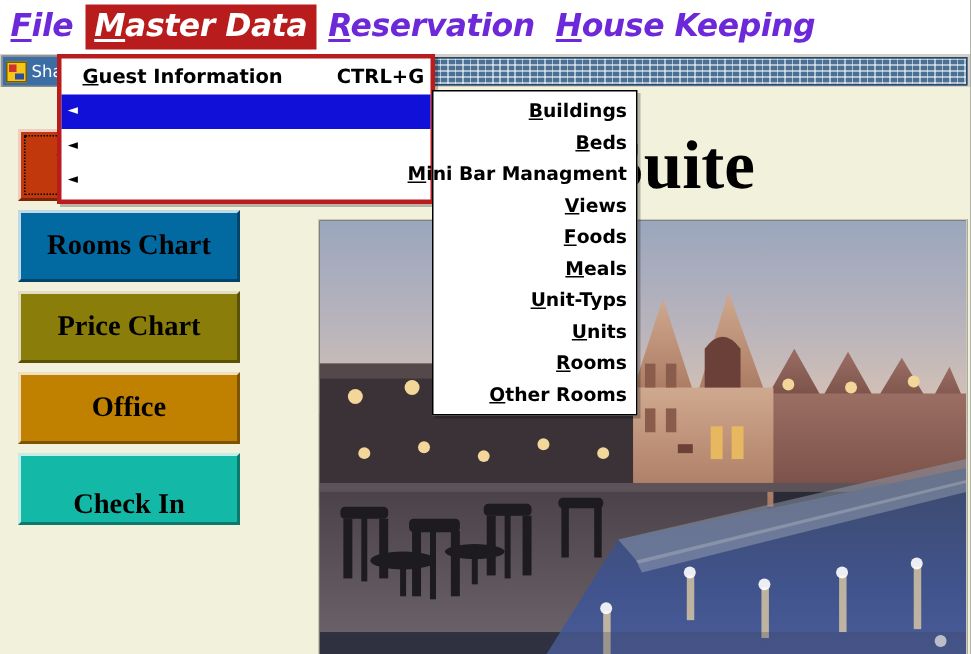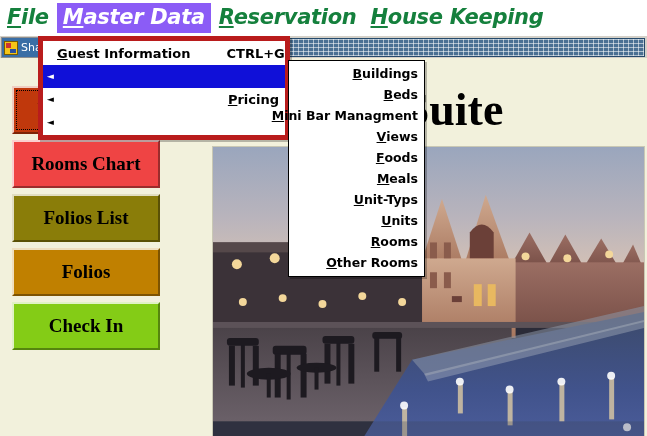--- a/index.html
+++ b/index.html
@@ -33,32 +33,32 @@
     background: #ffffff;
     display: flex;
     align-items: center;
     z-index: 40;
   }
   .menu-item {
     font-family: "DejaVu Sans", sans-serif;
     font-style: italic;
     font-weight: bold;
     font-size: 21px;
-    color: #15803d;
+    color: #6d28d9;
     padding: 3px 6px 5px 6px;
     margin: 0 1px;
     white-space: nowrap;
     line-height: 1.05;
     letter-spacing: -0.3px;
   }
   .menu-item .acc {
     text-decoration: underline;
   }
   .menu-item.active {
-    background: #8b5cf6;
+    background: #b91c1c;
     color: #ffffff;
   }
 
   
   .taskbar-strip {
     position: absolute;
     left: 0; top: 36px;
     width: 647px;
     height: 24px;
     background: #d4d0c8;
@@ -201,21 +201,21 @@
     box-sizing: border-box;
   }
   .photo svg { display: block; width: 100%; height: 100%; }
 
   
   .dropdown {
     position: absolute;
     left: 38px; top: 36px;
     width: 252px;
     background: #ffffff;
-    border: 5px solid #b91c1c;
+    border: 3px solid #b91c1c;
     box-shadow: 2px 2px 0 rgba(0,0,0,0.25);
     z-index: 50;
     box-sizing: border-box;
     padding: 1px 0;
   }
   .dd-item {
     height: 23px;
     display: flex;
     align-items: center;
     padding: 0 6px 0 4px;
@@ -421,30 +421,30 @@
         </g>
 
         <rect x="0" y="276" width="433" height="66" fill="#3a3f55" opacity="0.28"></rect>
       </svg>
     </div>
 
     <div class="sidebuttons">
       <div class="side-button focused" style="background:#c0380c;">
         <span>Reservation</span>
       </div>
-      <div class="side-button" style="background:#ef4444;">
+      <div class="side-button" style="background:#0369a1;">
         <span>Rooms Chart</span>
       </div>
       <div class="side-button" style="background:#8a7d09;">
-        <span>Folios List</span>
+        <span>Price Chart</span>
       </div>
       <div class="side-button" style="background:#c08000;">
-        <span>Folios</span>
+        <span>Office</span>
       </div>
-      <div class="side-button" style="background:#84cc16;">
+      <div class="side-button" style="background:#14b8a6;align-items:flex-end;">
         <span>Check In</span>
       </div>
     </div>
 
   </div>
 
   <div class="menubar">
     <div class="menu-item"><span class="acc">F</span>ile</div>
     <div class="menu-item active"><span class="acc">M</span>aster Data</div>
     <div class="menu-item"><span class="acc">R</span>eservation</div>
@@ -456,21 +456,20 @@
     <div class="dd-item">
       <span class="dd-arrow"></span>
       <span class="dd-label"><span class="acc">G</span>uest Information</span>
       <span class="dd-shortcut">CTRL+G</span>
     </div>
     <div class="dd-item selected">
       <span class="dd-arrow">◄</span>
     </div>
     <div class="dd-item">
       <span class="dd-arrow">◄</span>
-      <span class="dd-label"><span class="acc">P</span>ricing</span>
     </div>
     <div class="dd-item">
       <span class="dd-arrow">◄</span>
     </div>
   </div>
 
   <div class="submenu">
     <div class="sub-item"><span class="acc">B</span>uildings</div>
     <div class="sub-item"><span class="acc">B</span>eds</div>
     <div class="sub-item"><span class="acc">M</span>ini Bar Managment</div>

